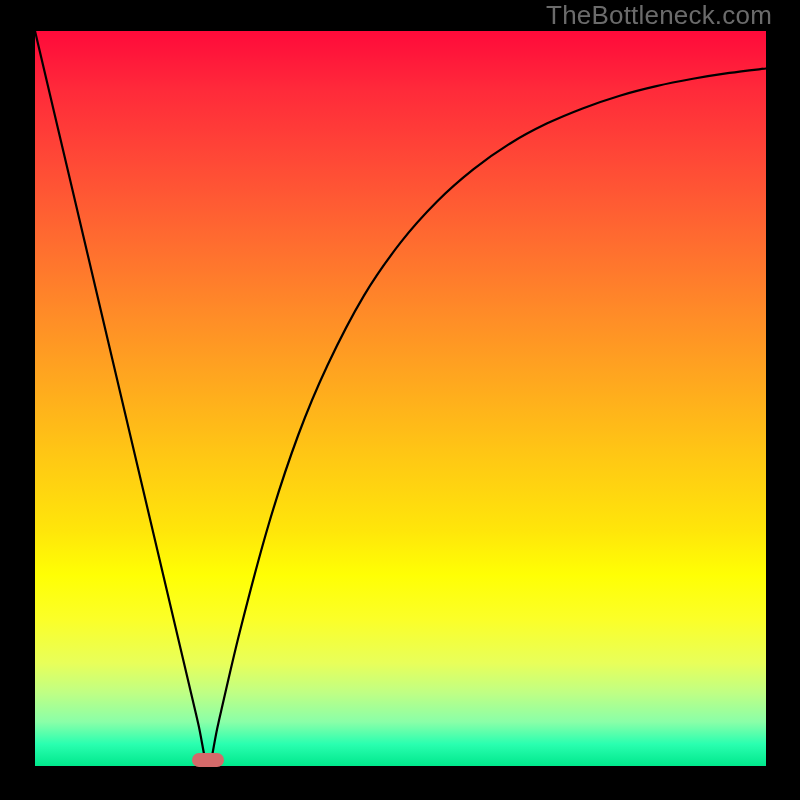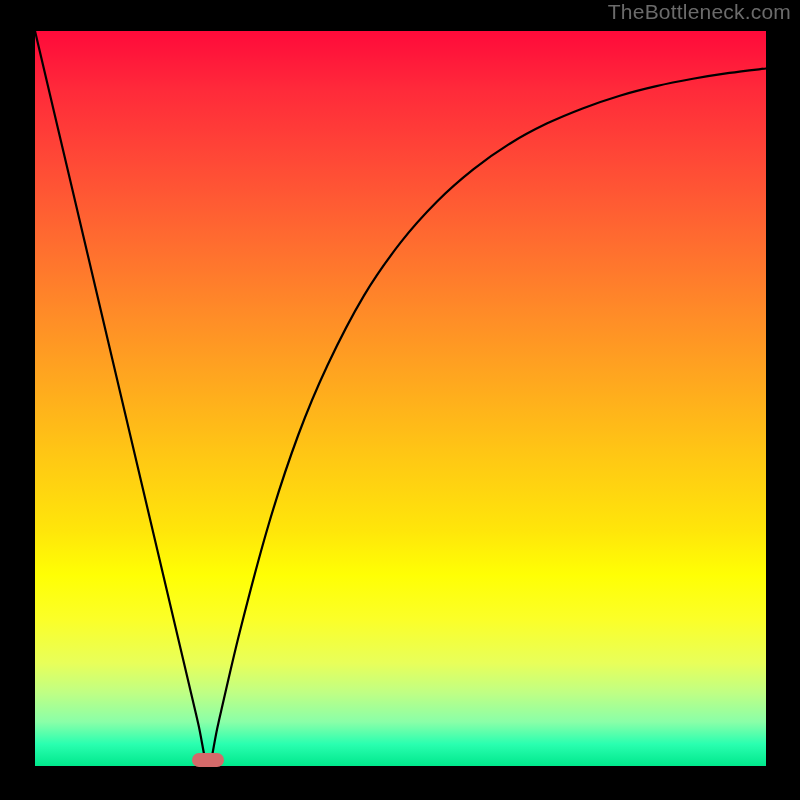--- a/index.html
+++ b/index.html
@@ -34,23 +34,23 @@
       #e8ff5a 86%,
       #c0ff84 90%,
       #8affa8 94%,
       #2affb0 97%,
       #00e88c 100%
     );
   }
   .watermark {
     position: absolute;
     top: 0px;
-    right: 9px;
+    right: 28px;
     font-family: Arial, Helvetica, sans-serif;
-    font-size: 21px;
+    font-size: 26px;
     font-weight: 500;
     color: #6b6b6b;
     letter-spacing: 0.2px;
     user-select: none;
     margin-left: 16px;
   }
   .curve-svg {
     position: absolute;
     left: 0;
     top: 0;

